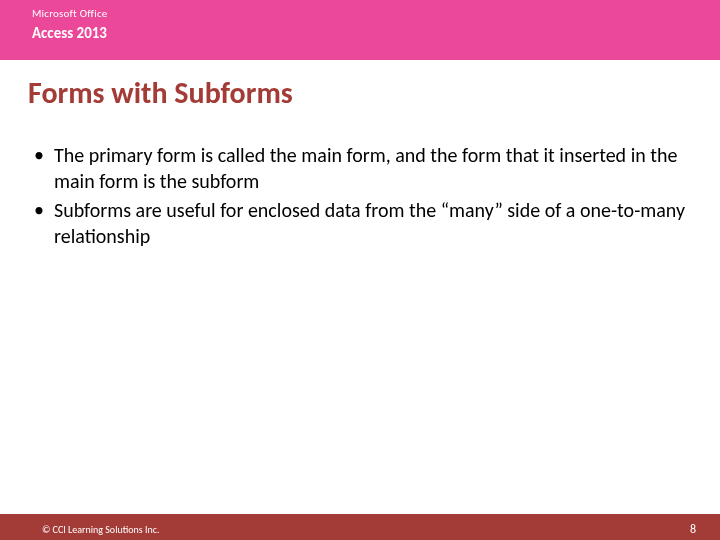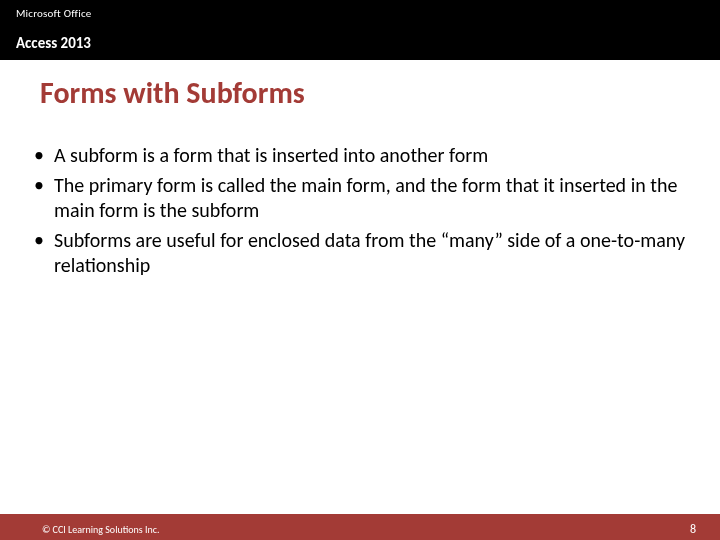--- a/index.html
+++ b/index.html
@@ -1,21 +1,21 @@
 <!DOCTYPE html>
 <html><head>
 <meta charset="utf-8">
 <style>
   * { margin: 0; padding: 0; box-sizing: border-box; }
   html, body { width: 720px; height: 540px; font-family: "Segoe UI", Calibri, sans-serif; background: #fff; overflow: hidden; }
   .slide { position: relative; width: 720px; height: 540px; background: #fff; }
-  .header { background: #000000; color: #fff; height: 60px; padding: 8px 16px 6px 16px; line-height: 1.15; }
+  .header { background: #ec4899; color: #fff; height: 60px; padding: 8px 16px 6px 32px; line-height: 1.15; }
   .header .ms { font-size: 11px; font-weight: 400; letter-spacing: 0.2px; display: block; }
-  .header .prod { font-size: 15px; font-weight: 700; display: block; margin-top: 14px; }
-  .titlebar { padding: 14px 26px 10px 40px; }
+  .header .prod { font-size: 15px; font-weight: 700; display: block; margin-top: 4px; }
+  .titlebar { padding: 14px 26px 10px 28px; }
   .titlebar h1 { color: #a33b36; font-size: 30px; font-weight: 700; }
   .content { padding: 22px 28px 0 28px; }
   ul.bullets { list-style: none; }
   ul.bullets li { position: relative; padding-left: 26px; margin-bottom: 4px; font-size: 20px; color: #000; line-height: 1.28; }
   ul.bullets li::before { content: "•"; position: absolute; left: 6px; top: 0; font-size: 20px; }
   .footer { position: absolute; left: 0; right: 0; bottom: 0; height: 26px; background: #a33b36; color: #fff; display: flex; justify-content: space-between; align-items: center; padding: 4px 24px 0 42px; font-size: 10px; }
   .footer .page { font-size: 12px; }
 </style>
 </head>
 <body>
@@ -25,21 +25,20 @@
     <span class="ms">Microsoft Office</span>
     <span class="prod">Access 2013</span>
   </div>
 
   <div class="titlebar">
     <h1>Forms with Subforms</h1>
   </div>
 
   <div class="content">
     <ul class="bullets">
-      <li>A subform is a form that is inserted into another form</li>
       <li>The primary form is called the main form, and the form that it inserted in the main form is the subform</li>
       <li>Subforms are useful for enclosed data from the “many” side of a one-to-many relationship</li>
     </ul>
   </div>
 
   <div class="footer">
     <span>© CCI Learning Solutions Inc.</span>
     <span class="page">8</span>
   </div>
 </div>

